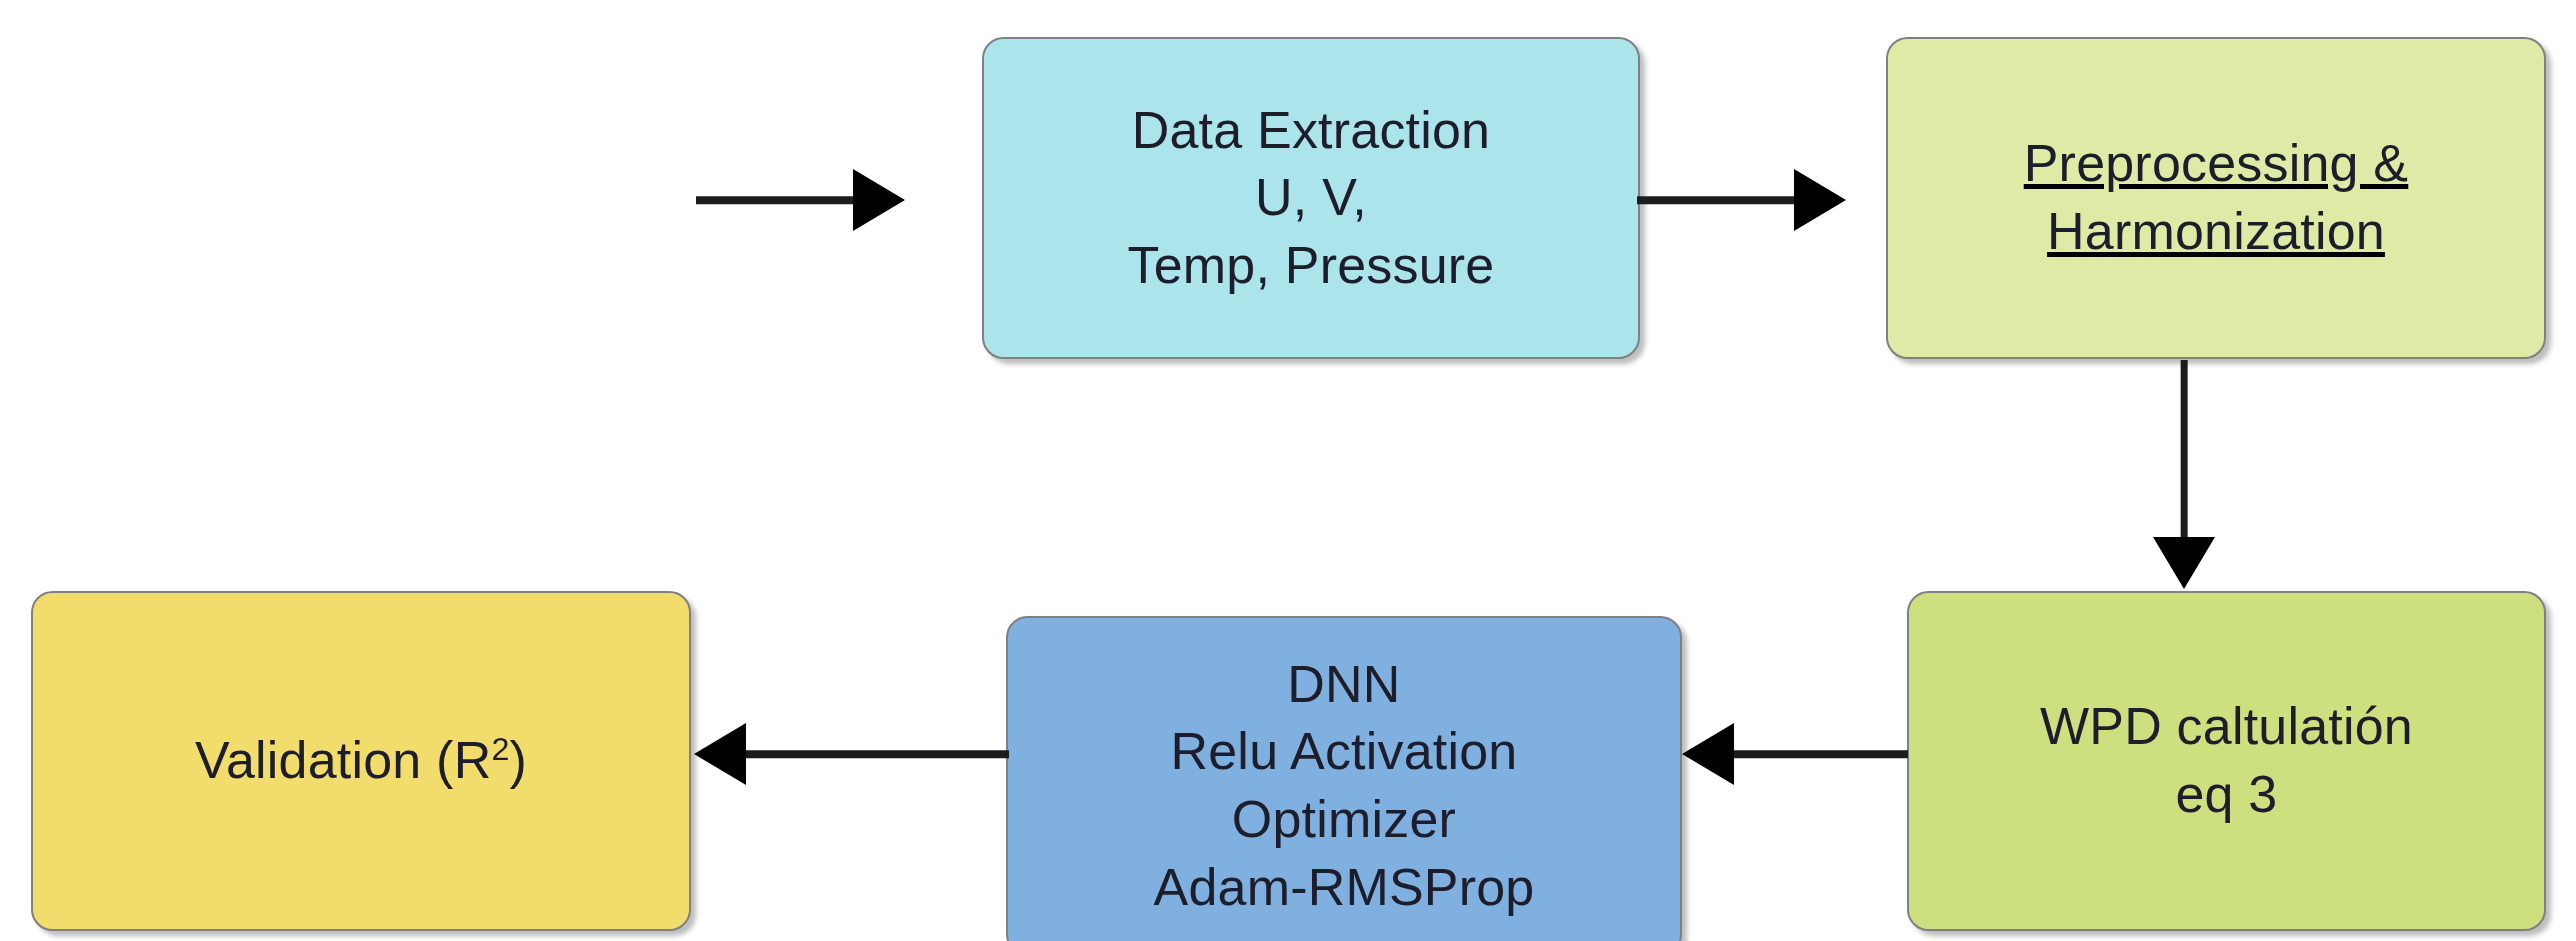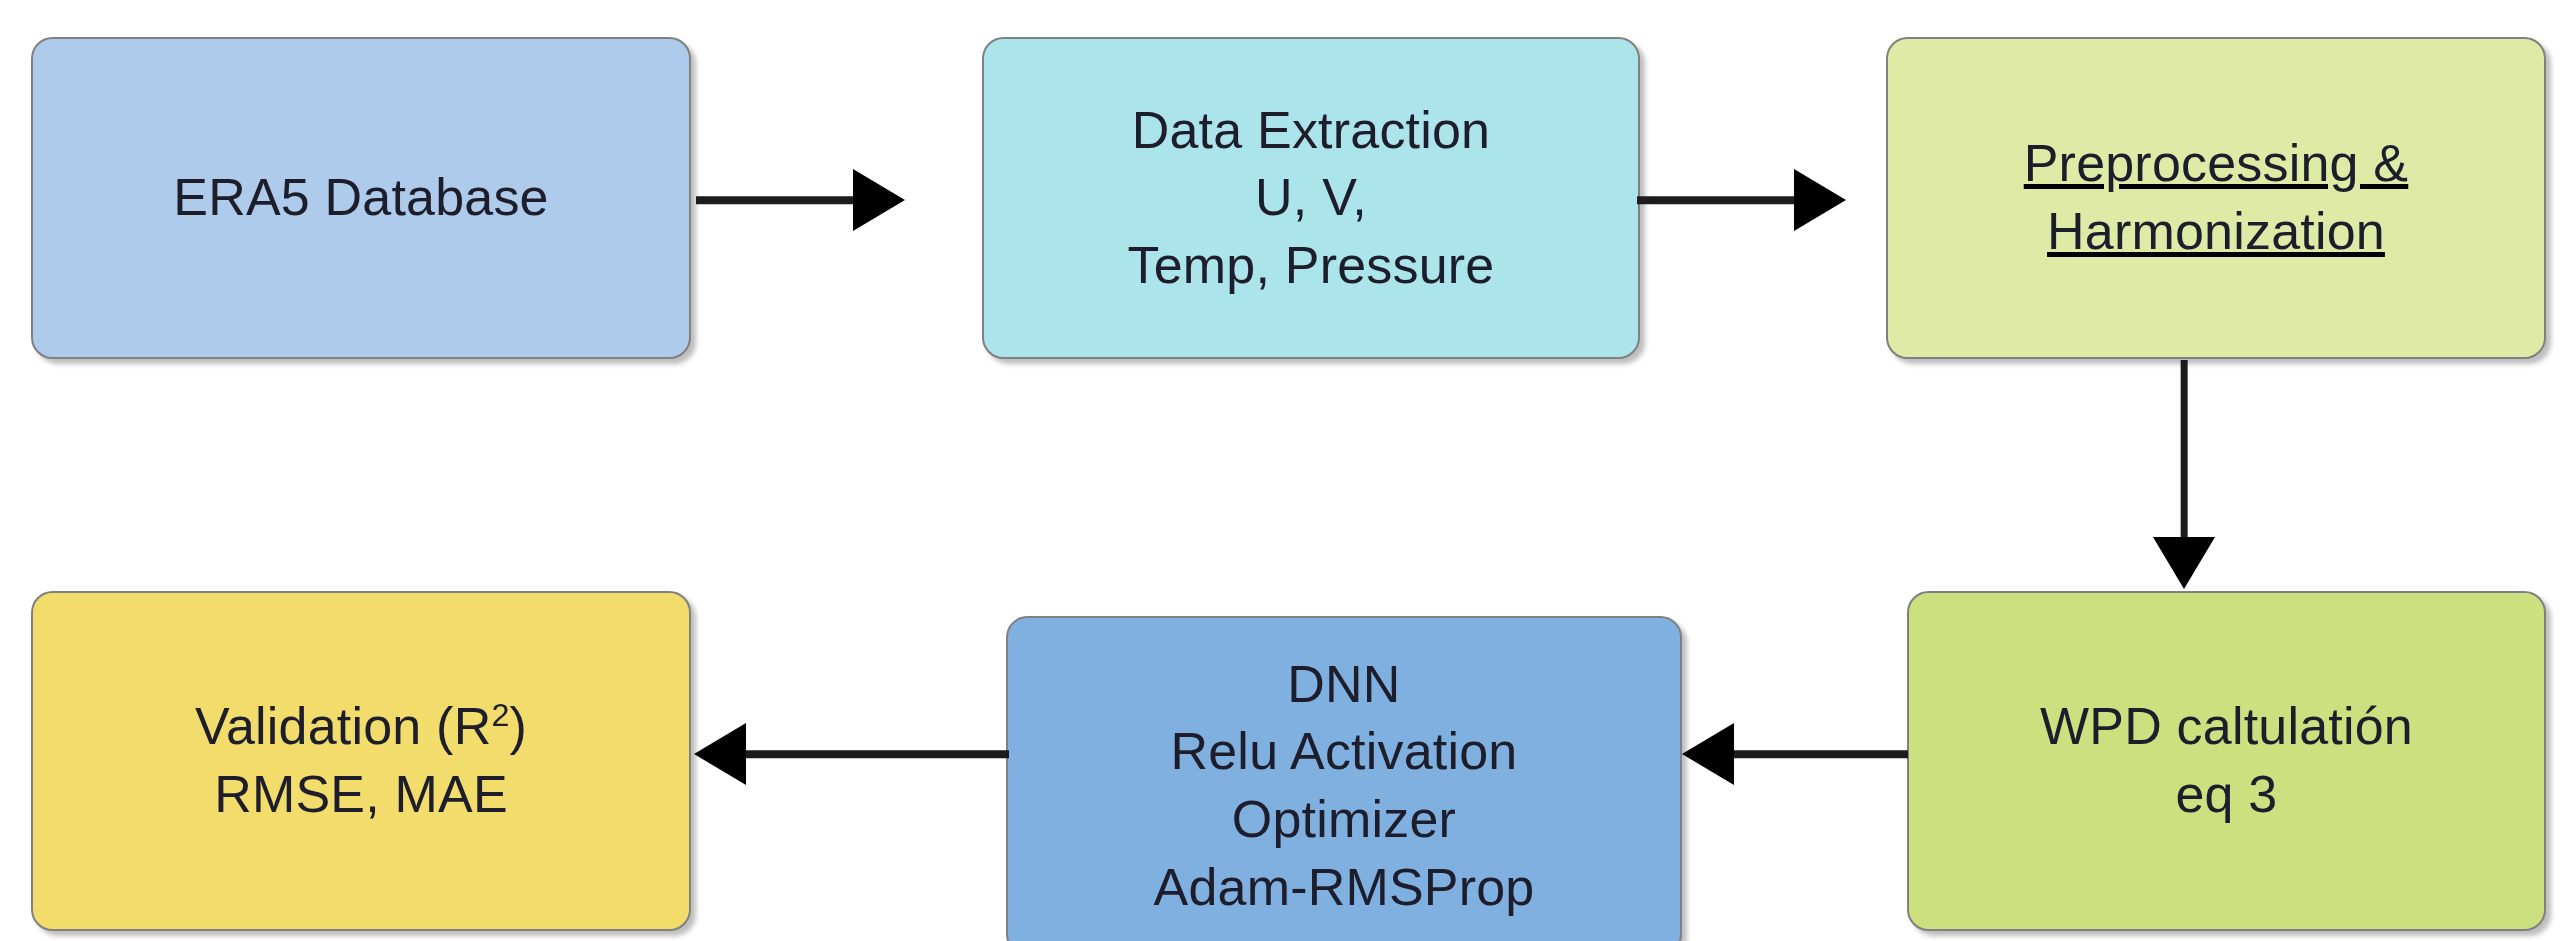--- a/index.html
+++ b/index.html
@@ -109,37 +109,34 @@
   
   #edge-dnn-validation { left: 694px; top: 723px; width: 315px; height: 62px; }
   #edge-dnn-validation .shaft-h { right: 0; width: 265px; }
   #edge-dnn-validation .head-left { left: 0; top: 0; }
 </style>
 </head>
 <body>
 
 <div id="canvas" style="background: rgb(255, 255, 255);">
 
-  <div class="node" id="node-era5" style="background: rgb(174, 203, 235); border-color: rgb(128, 128, 128);">
-    <span class="node-label" style="color: rgb(29, 29, 43);">ERA5 Database</span>
-  </div>
 
   <div class="node" id="node-extraction" style="background: rgb(172, 228, 236); border-color: rgb(128, 128, 128); text-align: center;">
     <span class="node-label" style="color: rgb(29, 29, 43);">Data Extraction
 U, V,
 Temp, Pressure</span>
   </div>
 
   <div class="node" id="node-preprocess" style="background: rgb(223, 234, 167); border-color: rgb(128, 128, 128);">
     <span class="node-label" style="color: rgb(29, 29, 43);">Preprocessing &amp;
 Harmonization</span>
   </div>
 
   <div class="node" id="node-validation" style="background: rgb(242, 220, 107); border-color: rgb(128, 128, 128);">
-    <span class="node-label" style="color: rgb(29, 29, 43);"><span>Validation (R</span><sup>2</sup><span>)</span><br><span>RMSE, MAE</span></span>
+    <span class="node-label" style="color: rgb(29, 29, 43);"><span>Validation (R</span><sup>2</sup><span>)</span><br></span>
   </div>
 
   <div class="node" id="node-dnn" style="background: rgb(127, 176, 224); border-color: rgb(128, 128, 128);">
     <span class="node-label" style="color: rgb(29, 29, 43);">DNN
 Relu Activation
 Optimizer
 Adam-RMSProp</span>
   </div>
 
   <div class="node" id="node-wpd" style="background: rgb(205, 224, 127); border-color: rgb(128, 128, 128);">

